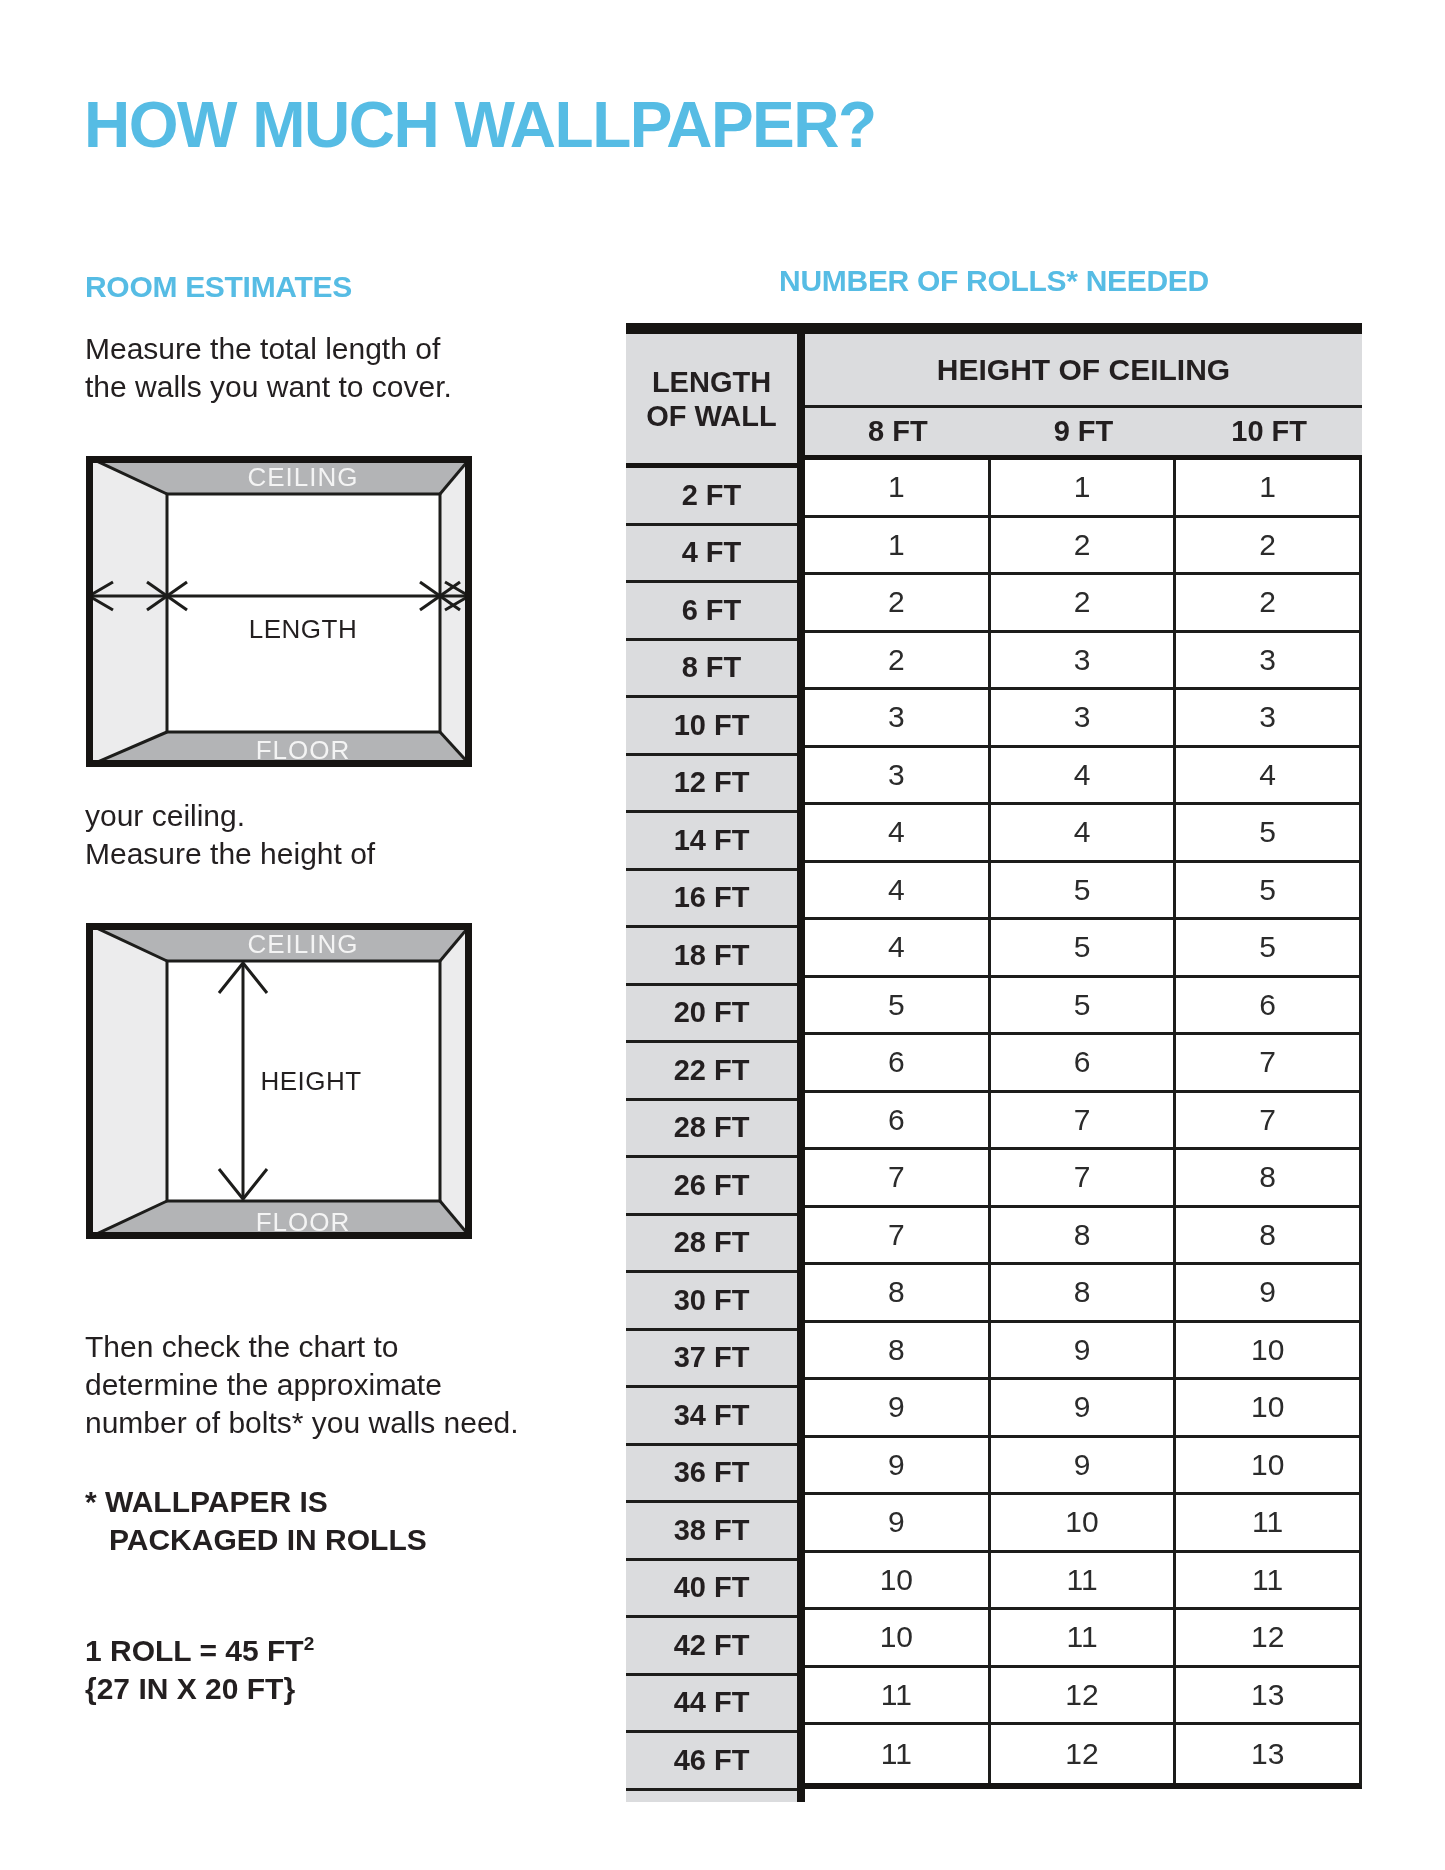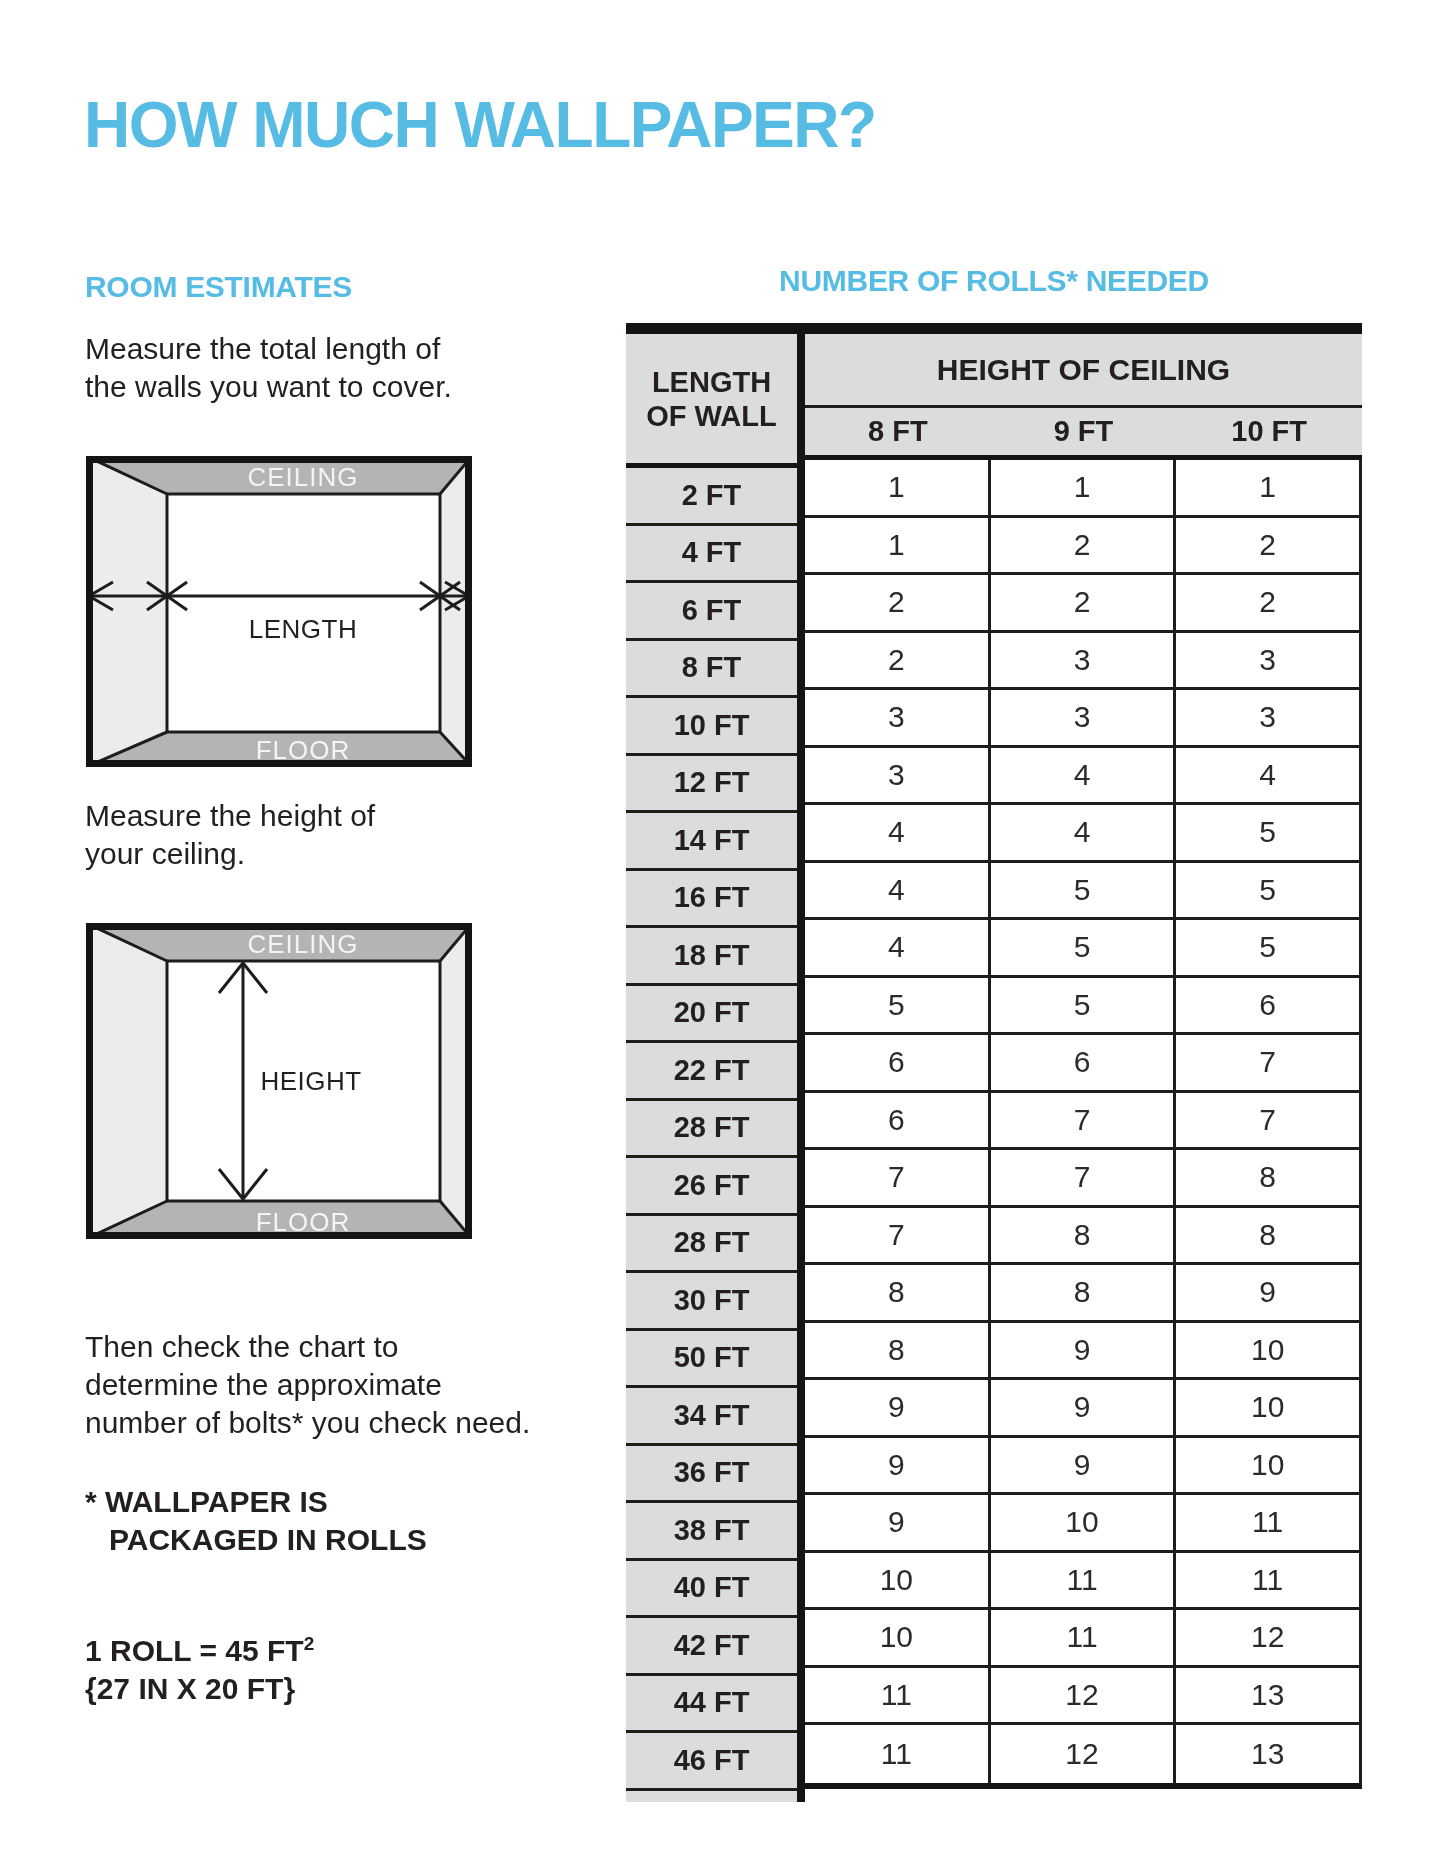--- a/index.html
+++ b/index.html
@@ -118,22 +118,22 @@
       <line x1="334" y1="126" x2="374" y2="154"></line>
       <line x1="334" y1="154" x2="374" y2="126"></line>
     </g>
     <rect x="3.5" y="3.5" width="379" height="304" fill="none" stroke="#161412" stroke-width="7"></rect>
     <text class="svg-label-light" x="217" y="30" text-anchor="middle">CEILING</text>
     <text class="svg-label-dark" x="217" y="182" text-anchor="middle">LENGTH</text>
     <text class="svg-label-light" x="217" y="303" text-anchor="middle">FLOOR</text>
   </svg>
 
   <div class="abs para para2">
+    <div>your ceiling.</div>
     <div>Measure the height of</div>
-    <div>your ceiling.</div>
   </div>
 
   <svg class="abs diagram2" width="386" height="316" viewBox="0 0 386 316">
     <polygon points="0,0 386,0 354,38 81,38" fill="#B3B4B6"></polygon>
     <polygon points="0,316 81,278 354,278 386,316" fill="#B3B4B6"></polygon>
     <polygon points="0,0 81,38 81,278 0,316" fill="#ECECED"></polygon>
     <polygon points="386,0 354,38 354,278 386,316" fill="#ECECED"></polygon>
     <rect x="81" y="38" width="273" height="240" fill="#ffffff" stroke="#1d1d1b" stroke-width="3"></rect>
     <g stroke="#1d1d1b" stroke-width="3">
       <line x1="0" y1="0" x2="81" y2="38"></line>
@@ -148,21 +148,21 @@
     </g>
     <rect x="3.5" y="3.5" width="379" height="309" fill="none" stroke="#161412" stroke-width="7"></rect>
     <text class="svg-label-light" x="217" y="30" text-anchor="middle">CEILING</text>
     <text class="svg-label-dark" x="225" y="167" text-anchor="middle">HEIGHT</text>
     <text class="svg-label-light" x="217" y="308" text-anchor="middle">FLOOR</text>
   </svg>
 
   <div class="abs para para3">
     <div>Then check the chart to</div>
     <div>determine the approximate</div>
-    <div>number of bolts* you check need.</div>
+    <div>number of bolts* you walls need.</div>
   </div>
 
   <div class="abs para footnote">
     <div>* WALLPAPER IS</div>
     <div class="indent">PACKAGED IN ROLLS</div>
   </div>
 
   <div class="abs para rollinfo">
     <div><span>1 ROLL = 45 FT</span><sup>2</sup></div>
     <div>{27 IN X 20 FT}</div>
@@ -189,21 +189,21 @@
             <div class="t-rowlabel">12 FT</div>
             <div class="t-rowlabel">14 FT</div>
             <div class="t-rowlabel">16 FT</div>
             <div class="t-rowlabel">18 FT</div>
             <div class="t-rowlabel">20 FT</div>
             <div class="t-rowlabel">22 FT</div>
             <div class="t-rowlabel">28 FT</div>
             <div class="t-rowlabel">26 FT</div>
             <div class="t-rowlabel">28 FT</div>
             <div class="t-rowlabel">30 FT</div>
-            <div class="t-rowlabel">50 FT</div>
+            <div class="t-rowlabel">37 FT</div>
             <div class="t-rowlabel">34 FT</div>
             <div class="t-rowlabel">36 FT</div>
             <div class="t-rowlabel">38 FT</div>
             <div class="t-rowlabel">40 FT</div>
             <div class="t-rowlabel">42 FT</div>
             <div class="t-rowlabel">44 FT</div>
             <div class="t-rowlabel">46 FT</div>
           </div>
         <div class="t-col1-tab"></div>
       </div>

